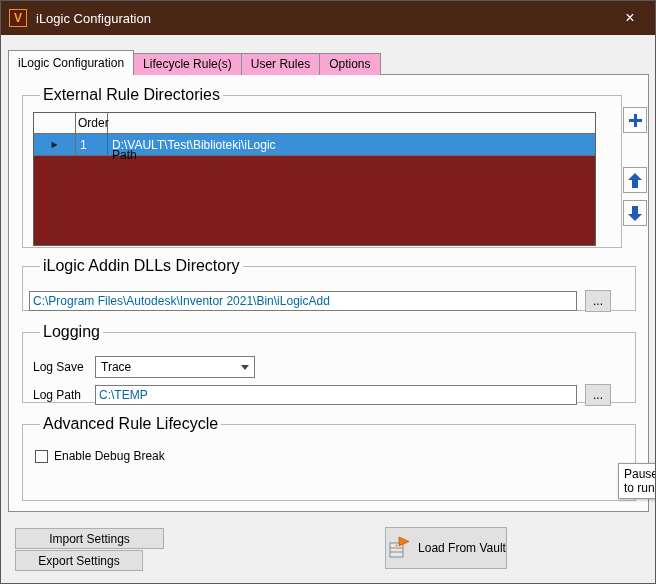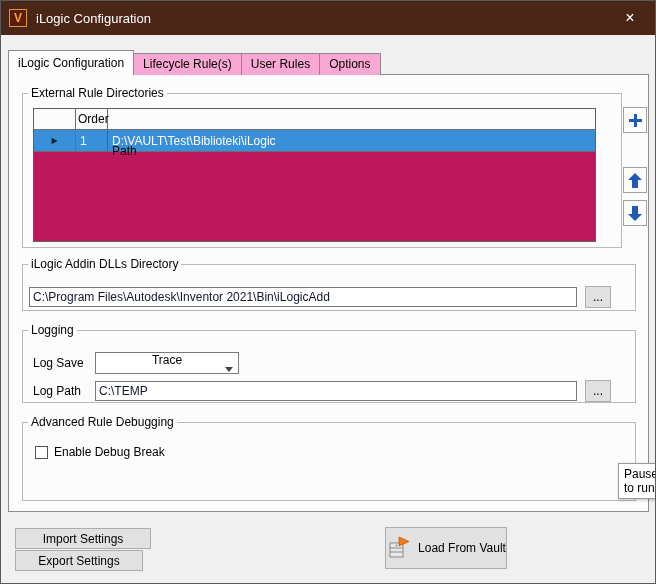--- a/index.html
+++ b/index.html
@@ -47,25 +47,25 @@
     position:relative; z-index:4;
   }
   .tabpage {
     position:absolute; left:7px; top:73px; width:641px; height:438px;
     background:#fcfcfc; border:1px solid #8c8c8c; z-index:2;
   }
   
   fieldset {
     position:absolute; border:1px solid #b9b9b9; background:transparent;
   }
-  legend { font-size:12px; padding:0 3px; margin-left:5px; white-space:nowrap; }
+  legend { font-size:16px; padding:0 3px; margin-left:17px; white-space:nowrap; }
   
   .grid {
     position:absolute; left:10px; top:8px; width:563px; height:134px;
-    background:#be185d; border:1px solid #5f5f5f; overflow:hidden;
+    background:#7f1d1d; border:1px solid #5f5f5f; overflow:hidden;
   }
   .grid-header { display:flex; height:21px; background:#fbfbfb; border-bottom:1px solid #6e6e6e; }
   .gh-cell { border-right:1px solid #6e6e6e; line-height:20px; padding-left:4px; background:#fbfbfb; }
   .gh-sel { width:42px; }
   .gh-order { width:32px; padding-left:2px; }
   .gh-path { flex:1;margin-top:32px; }
   .grid-row { display:flex; height:22px; background:#3a8fd9; color:#fff; border-bottom:1px solid #6e6e6e; }
   .gr-sel {
     width:42px; border-right:1px solid #6e6e6e;
     display:flex; align-items:center; justify-content:center;
@@ -75,21 +75,21 @@
   .gr-path { flex:1; line-height:22px; padding-left:4px; white-space:nowrap; overflow:hidden; }
   
   .side-btn {
     position:absolute; width:24px; height:26px;
     background:#fdfdfd; border:1px solid #a0a0a0;
     display:flex; align-items:center; justify-content:center; cursor:default;
   }
   
   .txt {
     position:absolute; height:20px; border:1px solid #7a7a7a; background:#fff;
-    font-family:"Liberation Sans", sans-serif; font-size:12px; padding:0 3px; color:#0f172a;
+    font-family:"Liberation Sans", sans-serif; font-size:12px; padding:0 3px; color:#0369a1;
   }
   .btn {
     background:#e1e1e1; border:1px solid #adadad; font-size:12px;
     display:flex; align-items:center; justify-content:center; cursor:default;
     font-family:"Liberation Sans", sans-serif;
   }
   .browse { position:absolute; width:26px; height:22px; }
   .combo {
     position:absolute; height:22px; border:1px solid #7a7a7a; background:#fff;
     display:flex; align-items:center; padding:0 5px;
@@ -176,45 +176,45 @@
 
     <fieldset style="left:13px; top:182px; width:614px; height:54px;">
       <legend>iLogic Addin DLLs Directory</legend>
       <input class="txt" style="left: 6px; top: 16px; width: 548px;" value="C:\Program Files\Autodesk\Inventor 2021\Bin\iLogicAdd">
       <button class="btn browse" style="left:562px; top:15px;">...</button>
     </fieldset>
 
     <fieldset style="left:13px; top:248px; width:614px; height:80px;">
       <legend>Logging</legend>
       <span class="lbl" style="left:10px; top:19px;">Log Save</span>
-      <div class="combo" style="left:72px; top:15px; width:144px;flex-direction:column;">
+      <div class="combo" style="left:72px; top:15px; width:160px;">
         <span>Trace</span>
         <span class="caret"></span>
       </div>
       <span class="lbl" style="left:10px; top:47px;">Log Path</span>
       <input class="txt" style="left: 72px; top: 44px; width: 482px;" value="C:\TEMP">
       <button class="btn browse" style="left:562px; top:43px;">...</button>
     </fieldset>
 
     <fieldset style="left:13px; top:340px; width:614px; height:86px;">
-      <legend>Advanced Rule Debugging</legend>
+      <legend>Advanced Rule Lifecycle</legend>
       <div class="check-row">
         <span class="checkbox"></span>
         <span>Enable Debug Break</span>
       </div>
     </fieldset>
 
   </div>
 
   <div class="tooltip">
     <div>Pause</div>
     <div>to run</div>
   </div>
 
-  <button class="btn footer-btn" style="left:14px; top:527px; width:136px; height:21px;">Import Settings</button>
+  <button class="btn footer-btn" style="left:14px; top:527px; width:149px; height:21px;">Import Settings</button>
   <button class="btn footer-btn vault-btn" style="left:384px; top:526px; width:122px; height:42px;">
     <svg width="26" height="26" viewBox="0 0 26 26">
       <rect x="4" y="8" width="13" height="14" fill="#e8e8e8" stroke="#8a8a8a"></rect>
       <line x1="4" y1="13" x2="17" y2="13" stroke="#8a8a8a"></line>
       <line x1="4" y1="17" x2="17" y2="17" stroke="#8a8a8a"></line>
       <circle cx="10.5" cy="10.5" r="0.9" fill="#8a8a8a"></circle>
       <path d="M13 2l10 4.5L13 11z" fill="#f07d1a" stroke="#c45d08" stroke-width="0.8"></path>
     </svg>
     <span>Load From Vault</span>
   </button>

